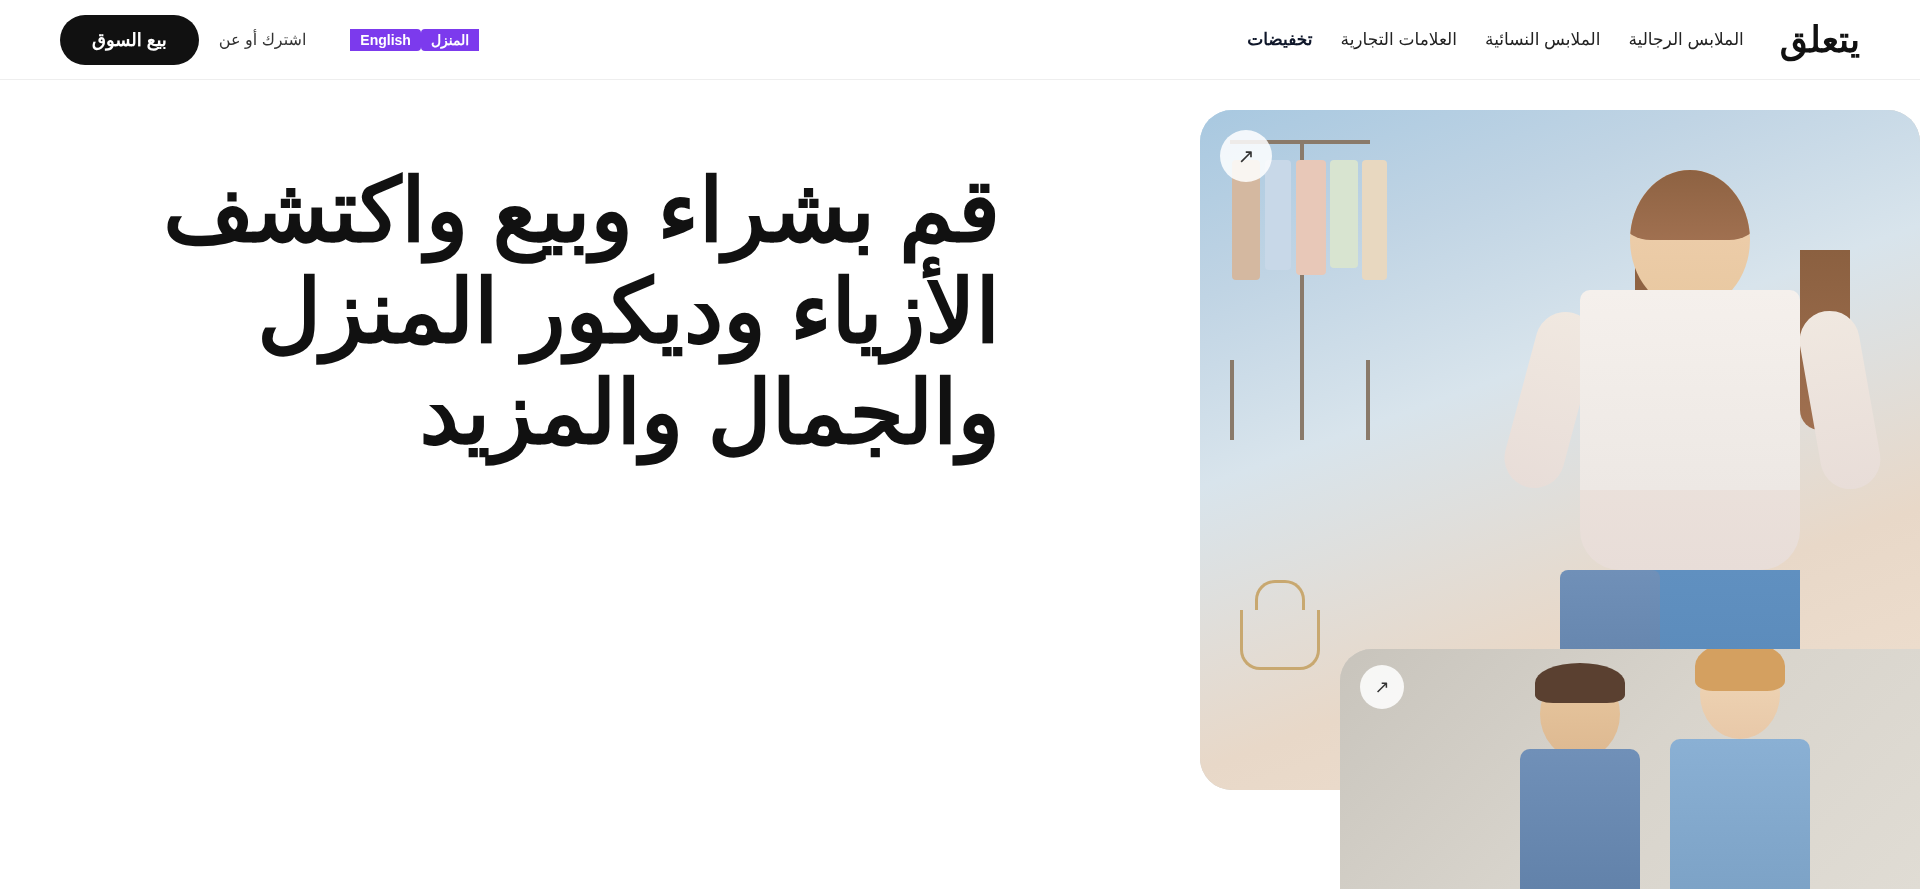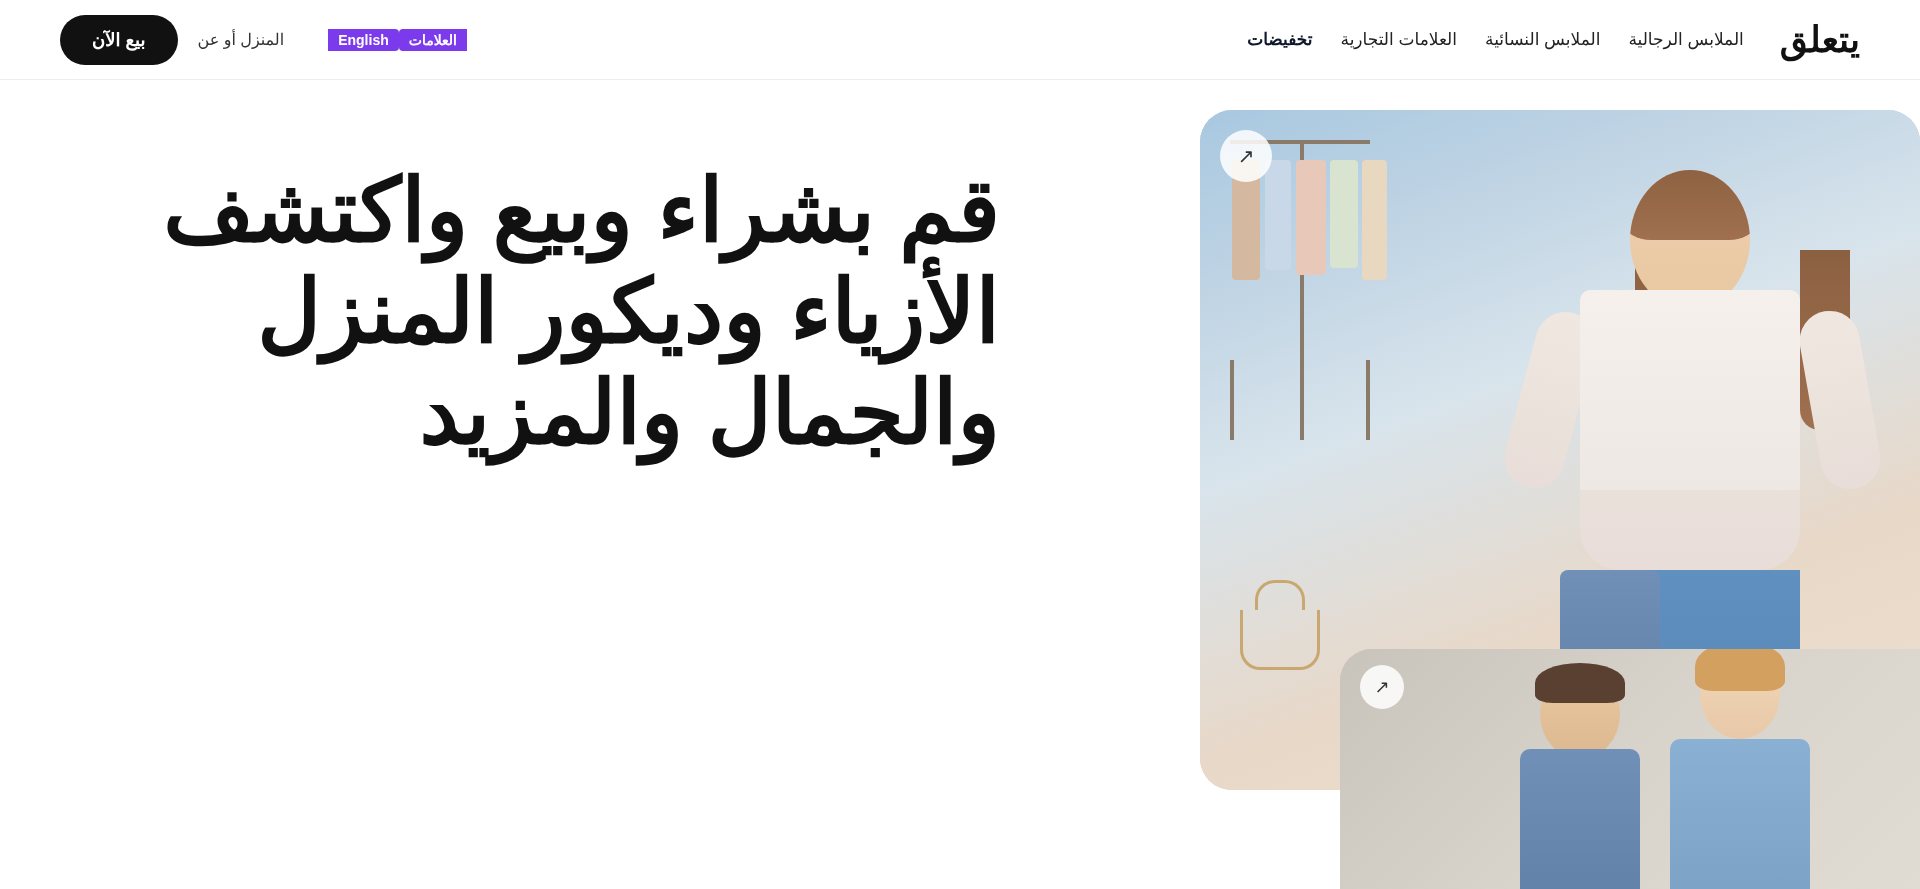--- a/index.html
+++ b/index.html
@@ -556,25 +556,25 @@
       </li>
       <li>
         <a href="#" class="active">تخفيضات</a>
       </li>
     </ul>
   </div>
 
 
   <div class="header-left">
     <div class="lang-switcher">
-      <span class="lang-ar">العلامات</span>
+      <span class="lang-ar">المنزل</span>
       <span class="lang-en">English</span>
     </div>
-    <a href="#" class="subscribe-link">المنزل أو عن</a>
-    <button class="sell-btn">بيع الآن</button>
+    <a href="#" class="subscribe-link">اشترك أو عن</a>
+    <button class="sell-btn">بيع السوق</button>
   </div>
 </header>
 
 <main>
 
   <div class="images-section">
 
     <div class="main-image-container">
       <div class="fashion-bg">
 

